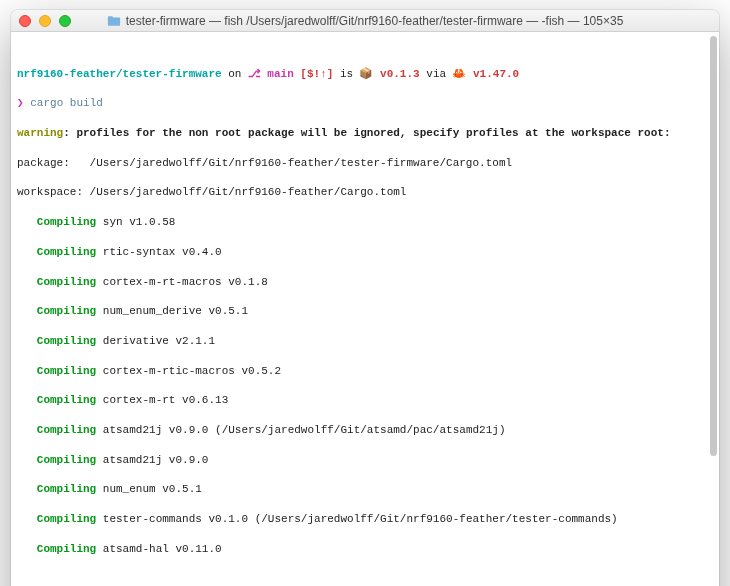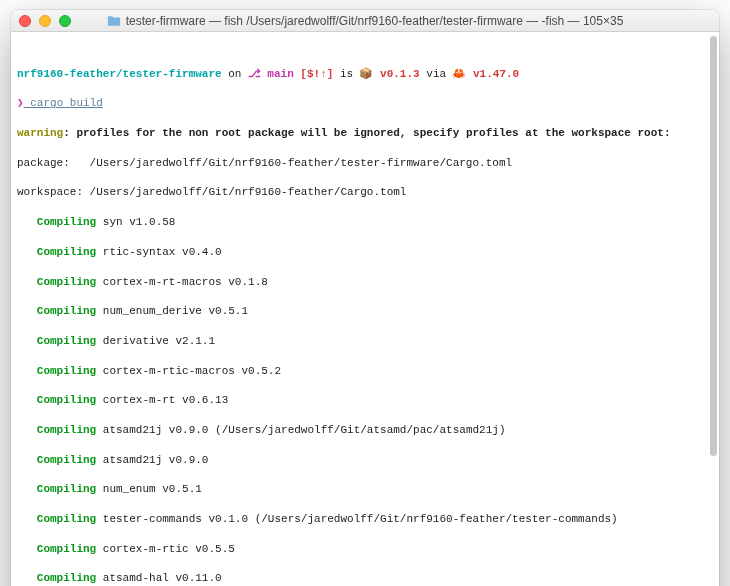--- a/index.html
+++ b/index.html
@@ -65,21 +65,21 @@
       min-height: 530px;
     }
     .scrollbar {
       position: absolute;
       right: 2px; top: 4px;
       width: 7px; height: 420px;
       background: rgba(0,0,0,0.22);
       border-radius: 4px;
     }
     .c-teal { color: #00a5a8; font-family: Liberation Mono, monospace; }
-    .c-steel { color: #5f819d; text-decoration: underline; }
+    .c-steel { color: #5f819d; }
     .c-magenta { color: #c837ac; }
     .c-red { color: #d03a3a; }
     .c-olive { color: #8b8b00; margin-top: 11px; }
     .c-greenb { color: #089619; font-weight: bold; }
     .c-bold { font-weight: bold; }
     .line { display: block; }
     .emoji { font-family: "Apple Color Emoji","Segoe UI Emoji",sans-serif; }
   </style>
 </head>
 <body>
@@ -113,21 +113,20 @@
 <span class="line"><span class="c-greenb">   Compiling</span><span> rtic-syntax v0.4.0</span></span>
 <span class="line"><span class="c-greenb">   Compiling</span><span> cortex-m-rt-macros v0.1.8</span></span>
 <span class="line"><span class="c-greenb">   Compiling</span><span> num_enum_derive v0.5.1</span></span>
 <span class="line"><span class="c-greenb">   Compiling</span><span> derivative v2.1.1</span></span>
 <span class="line"><span class="c-greenb">   Compiling</span><span> cortex-m-rtic-macros v0.5.2</span></span>
 <span class="line"><span class="c-greenb">   Compiling</span><span> cortex-m-rt v0.6.13</span></span>
 <span class="line"><span class="c-greenb">   Compiling</span><span> atsamd21j v0.9.0 (/Users/jaredwolff/Git/atsamd/pac/atsamd21j)</span></span>
 <span class="line"><span class="c-greenb">   Compiling</span><span> atsamd21j v0.9.0</span></span>
 <span class="line"><span class="c-greenb">   Compiling</span><span> num_enum v0.5.1</span></span>
 <span class="line"><span class="c-greenb">   Compiling</span><span> tester-commands v0.1.0 (/Users/jaredwolff/Git/nrf9160-feather/tester-commands)</span></span>
-<span class="line"><span class="c-greenb">   Compiling</span><span> cortex-m-rtic v0.5.5</span></span>
 <span class="line"><span class="c-greenb">   Compiling</span><span> atsamd-hal v0.11.0</span></span>
 
 
 
 
 
 
 
 
 

